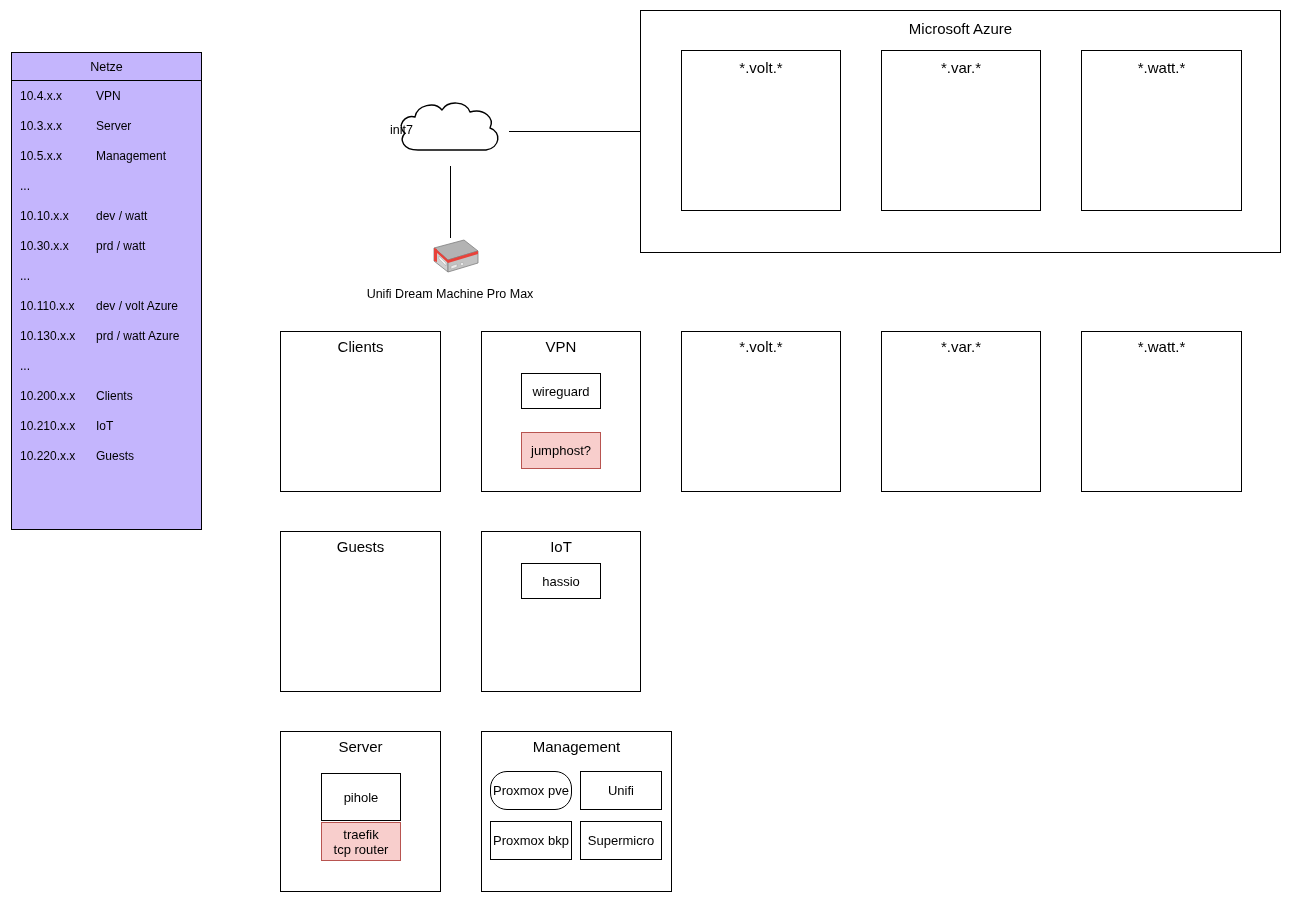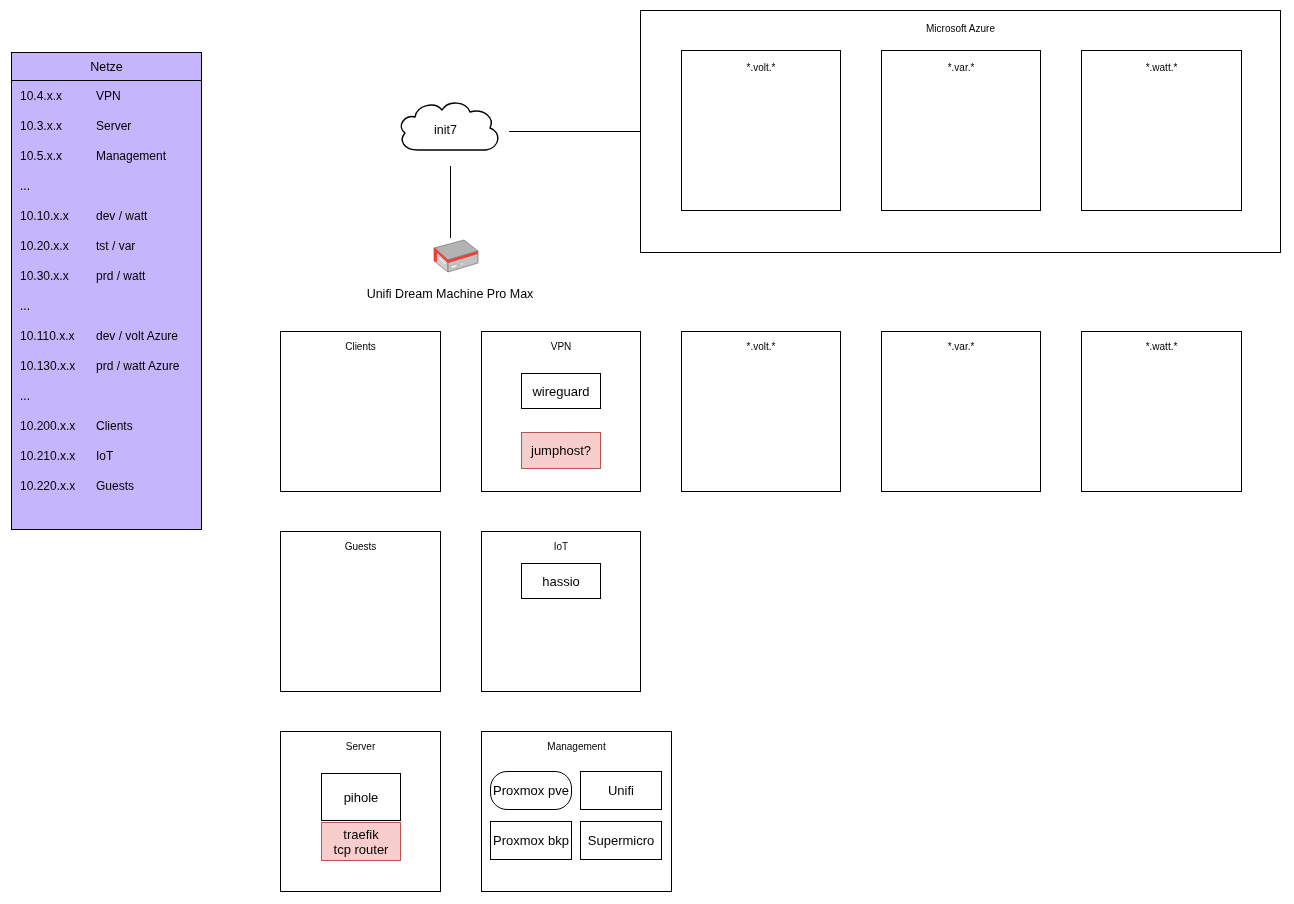--- a/index.html
+++ b/index.html
@@ -22,21 +22,21 @@
     box-sizing: border-box;
     border: 1.4px solid #000000;
     background: #ffffff;
   }
 
   .box-title {
     position: absolute;
     left: 0;
     right: 0;
     text-align: center;
-    font-size: 10px;
+    font-size: 15px;
     line-height: 14px;
     color: #000000;
     white-space: nowrap;
   }
 
   .node {
     position: absolute;
     box-sizing: border-box;
     border: 1.4px solid #000000;
     background: #ffffff;
@@ -99,21 +99,21 @@
     left: 390px;
     top: 98px;
     width: 120px;
     height: 68px;
   }
   #cloud-wrap svg { display: block; }
   #cloud-label {
     position: absolute;
     left: 0; right: 9px;
     top: 25px;
-    text-align: center;
+    text-align: left;
     font-size: 12.5px;
     color: #000000;
   }
 
   
   .line-h {
     position: absolute;
     height: 0;
     border-top: 1.4px solid #000000;
   }
@@ -160,24 +160,20 @@
         <span class="netze-cidr">10.5.x.x</span>
         <span class="netze-name">Management</span>
       </div>
       <div class="netze-row">
         <span class="netze-cidr">...</span>
         <span class="netze-name"></span>
       </div>
       <div class="netze-row">
         <span class="netze-cidr">10.10.x.x</span>
         <span class="netze-name">dev / watt</span>
-      </div>
-      <div class="netze-row">
-        <span class="netze-cidr">10.20.x.x</span>
-        <span class="netze-name">tst / var</span>
       </div>
       <div class="netze-row">
         <span class="netze-cidr">10.30.x.x</span>
         <span class="netze-name">prd / watt</span>
       </div>
       <div class="netze-row">
         <span class="netze-cidr">...</span>
         <span class="netze-name"></span>
       </div>
       <div class="netze-row">

